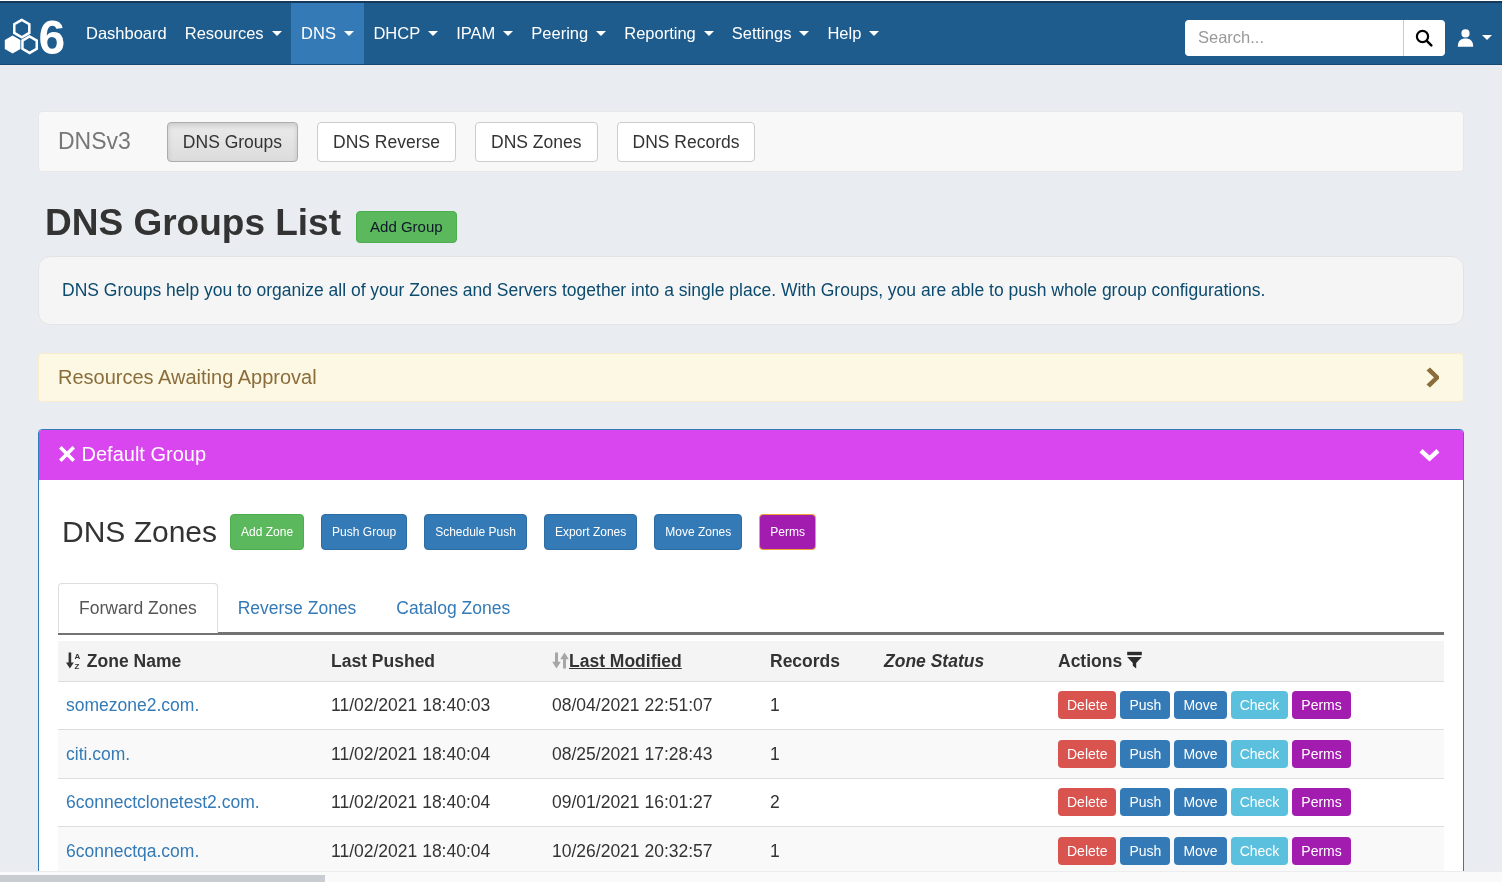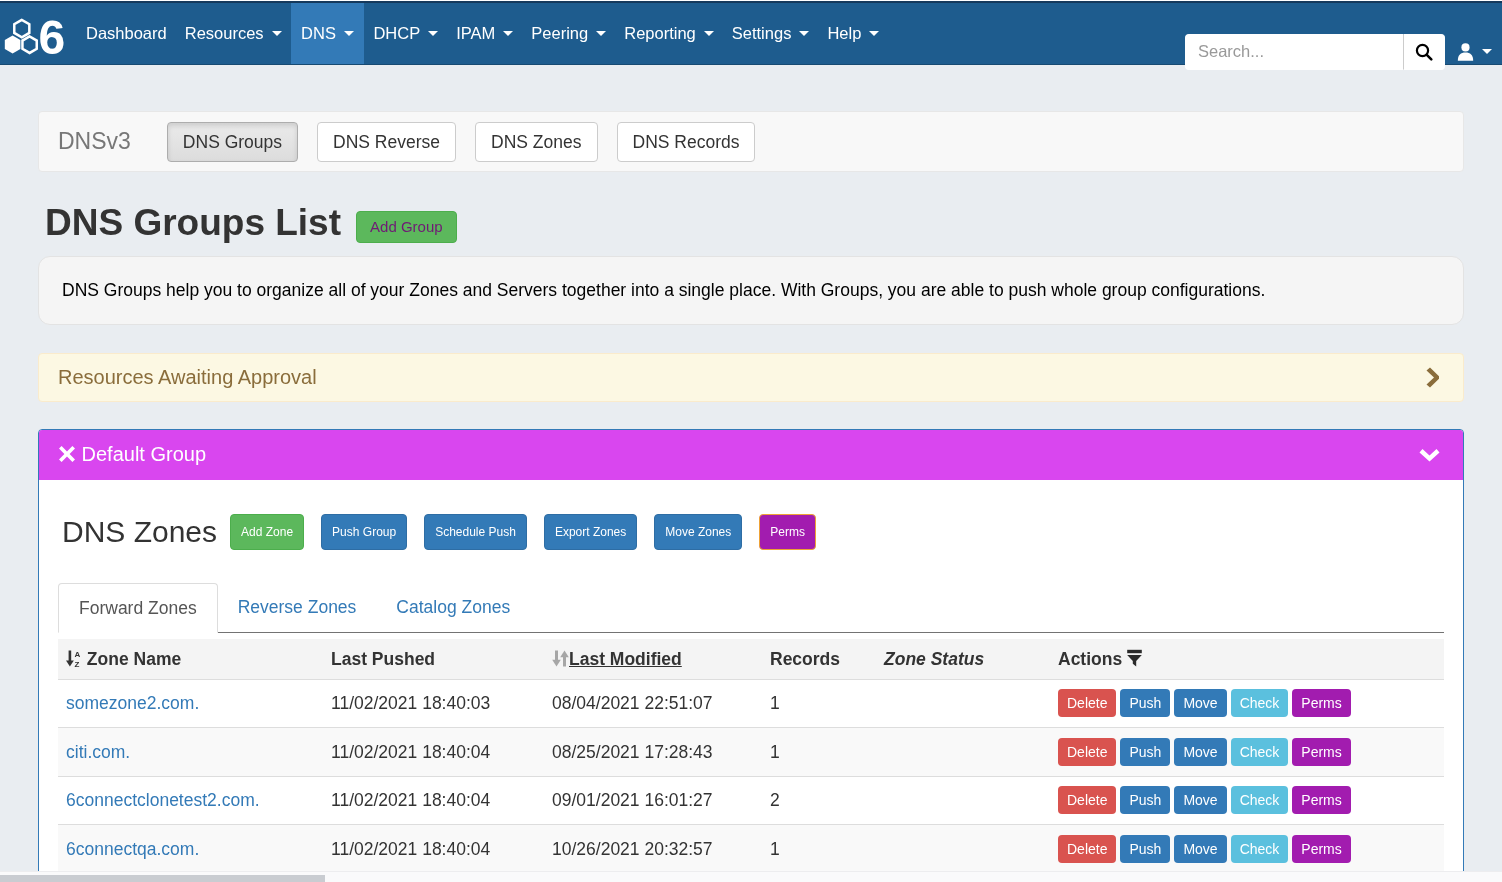--- a/index.html
+++ b/index.html
@@ -21,21 +21,21 @@
   position: relative;
 }
 .logo { width: 77px; position: relative; }
 .nav-ul { display: flex; list-style: none; align-items: stretch; }
 .nav-ul li { display: flex; align-items: center; padding: 0 9px; color: #fff; font-size: 16.5px; }
 .nav-ul li.active { background: #337ab7; padding: 0 10.5px; }
 .caret {
   display: inline-block; width: 0; height: 0; margin-left: 8px; vertical-align: middle;
   border-left: 5.5px solid transparent; border-right: 5.5px solid transparent; border-top: 5.5px solid #fff;
 }
-.nav-right { position: absolute; right: 0; top: 18px; height: 100%; display: flex; align-items: center; padding-right: 10px; }
+.nav-right { position: absolute; right: 0; top: 4px; height: 100%; display: flex; align-items: center; padding-right: 10px; }
 .searchgrp { display: flex; height: 36px; }
 .searchgrp input {
   width: 218px; height: 36px; border: 1px solid #fff; border-right: 0;
   border-radius: 4px 0 0 4px; padding: 0 12px; font-size: 16.5px; font-family: "Liberation Sans", sans-serif;
   color: #999; outline: none;
 }
 .searchbtn {
   width: 42px; height: 36px; background: #fff; border: 1px solid #fff; border-left: 1px solid #ccc;
   border-radius: 0 4px 4px 0; display: flex; align-items: center; justify-content: center;
 }
@@ -52,25 +52,25 @@
   font-size: 17.5px; color: #333; background: #fff; border-color: #ccc;
   padding: 8px 15px; margin-right: 19px; line-height: 22px;
 }
 .btn-def.active {
   background: linear-gradient(#ebebeb, #dcdcdc); border-color: #adadad;
   box-shadow: inset 0 3px 5px rgba(0,0,0,.125);
 }
 
 .pagehead { margin-top: 31px; display: flex; align-items: flex-start; padding-left: 7px; }
 .pagehead h1 { font-size: 37px; font-weight: bold; line-height: 40px; color: #333; }
-.btn-success { background: #5cb85c; border-color: #4cae4c; color: #701a75; }
+.btn-success { background: #5cb85c; border-color: #4cae4c; color: #0f172a; }
 .addgroup { font-size: 15px; padding: 5px 13px; line-height: 20px; margin-left: 15px; margin-top: 8px; }
 .well {
   margin-top: 13px; background: #f5f5f5; border: 1px solid #e3e3e3; border-radius: 12px;
-  padding: 21px 23px; font-size: 17.5px; line-height: 25px; color: #000000;
+  padding: 21px 23px; font-size: 17.5px; line-height: 25px; color: #0c4a6e;
 }
 
 .panel-warning {
   margin-top: 28px; background: #fcf8e3; border: 1px solid #faebcc; border-radius: 4px;
   color: #8a6d3b; font-size: 20px; padding: 12px 23px 12px 19px; height: 49px;
   display: flex; align-items: center; justify-content: space-between;
 }
 
 .panel-primary { margin-top: 26.5px; border: 1px solid #337ab7; border-radius: 4px; background: #fff; }
 .panel-primary .phead {
@@ -79,21 +79,21 @@
 }
 .pbody { padding: 19px; }
 .zhead { margin-top: 15px; display: flex; align-items: center; }
 .zhead h2 { font-size: 30px; font-weight: normal; line-height: 34px; margin-right: 13px; margin-left: 4px; }
 .btn-zone { font-size: 12px; padding: 6px 10px; line-height: 22px; margin-left: 17px; color: #fff; }
 .btn-primary { background: #337ab7; border-color: #2e6da4; }
 .btn-warning { background: #a21caf; border-color: #eea236; }
 .btn-info { background: #5bc0de; border-color: #46b8da; }
 .btn-danger { background: #d9534f; border-color: #d43f3a; }
 
-.tabs { margin-top: 33px; display: flex; list-style: none; border-bottom: 1px solid #737373; }
+.tabs { margin-top: 33px; display: flex; list-style: none; border-bottom: 3px solid #737373; align-items: center; }
 .tabs li { font-size: 17.5px; line-height: 24px; padding: 12px 20px; margin-bottom: -1px; }
 .tabs li.active {
   background: #fff; border: 1px solid #ddd; border-bottom-color: transparent; border-radius: 4px 4px 0 0; color: #555;
 }
 .tabs li a { color: #337ab7; text-decoration: none; }
 
 table { margin-top: 6px; width: 100%; border-collapse: collapse; font-size: 17.5px; }
 th { text-align: left; font-weight: bold; padding: 8px; line-height: 24px; border-bottom: 1px solid #ddd; background: #f4f4f4; }
 td { padding: 9.8px 8px; line-height: 24px; border-bottom: 1px solid #ddd; }
 tr.odd td { background: #f9f9f9; }

